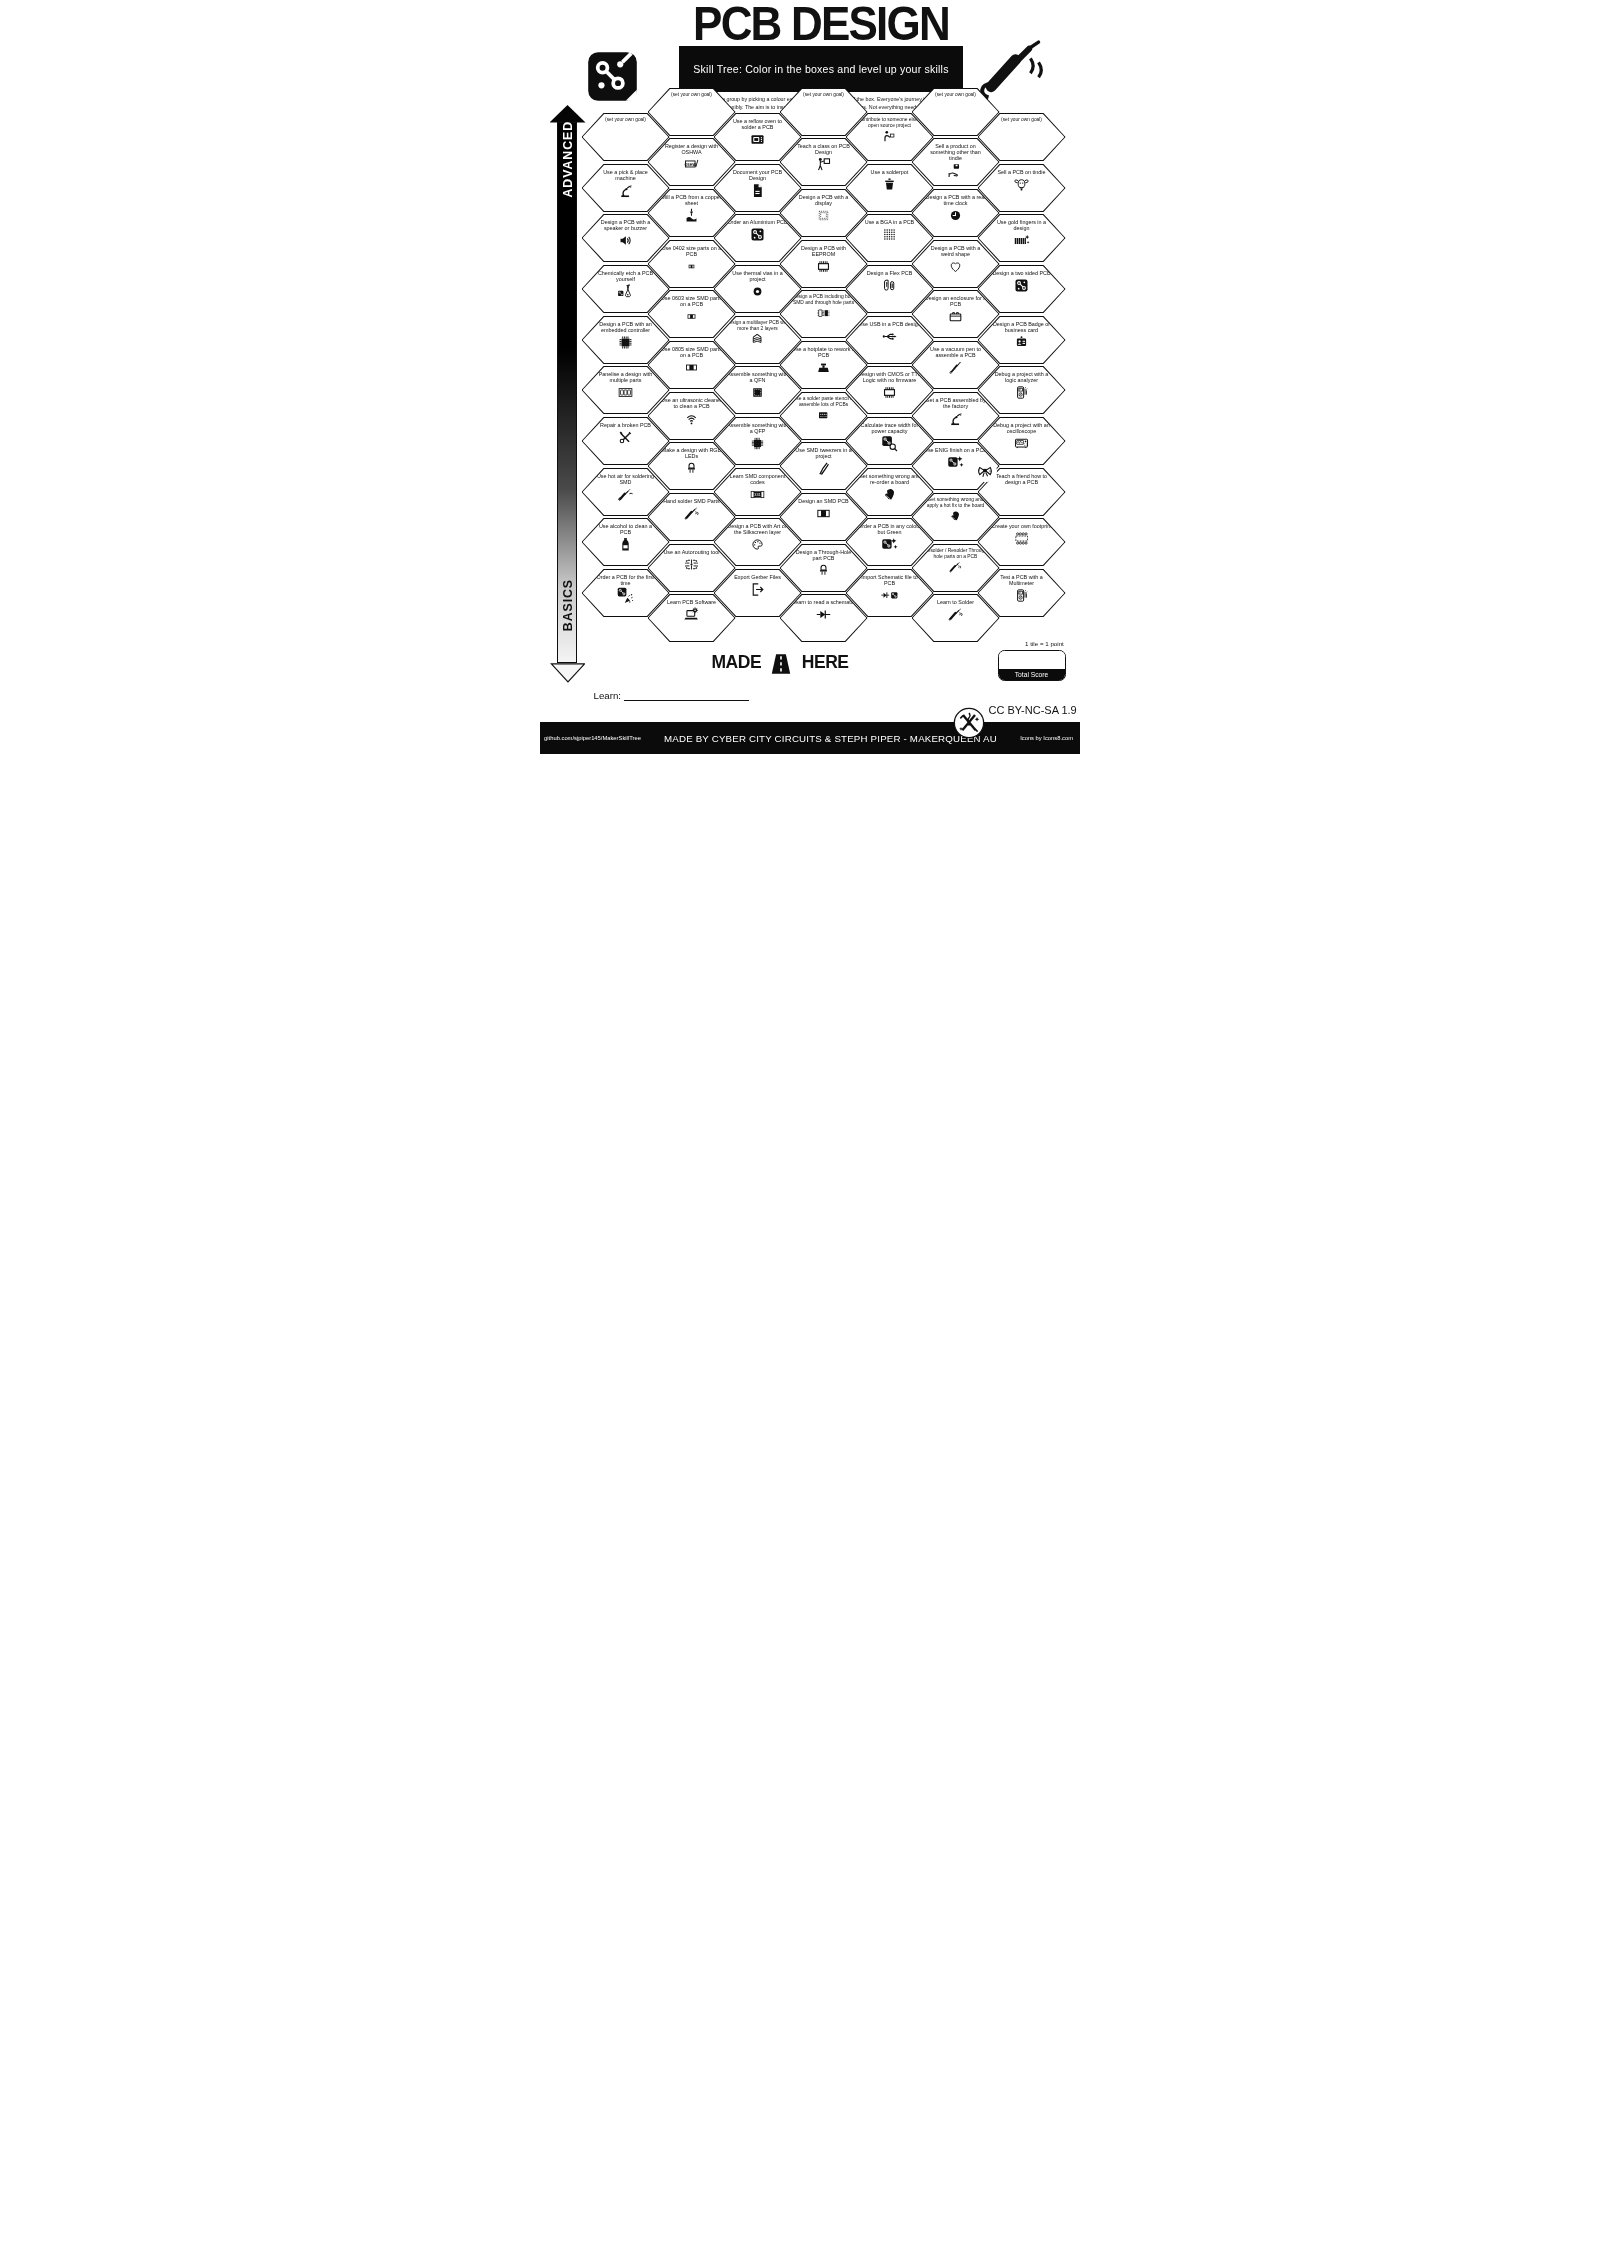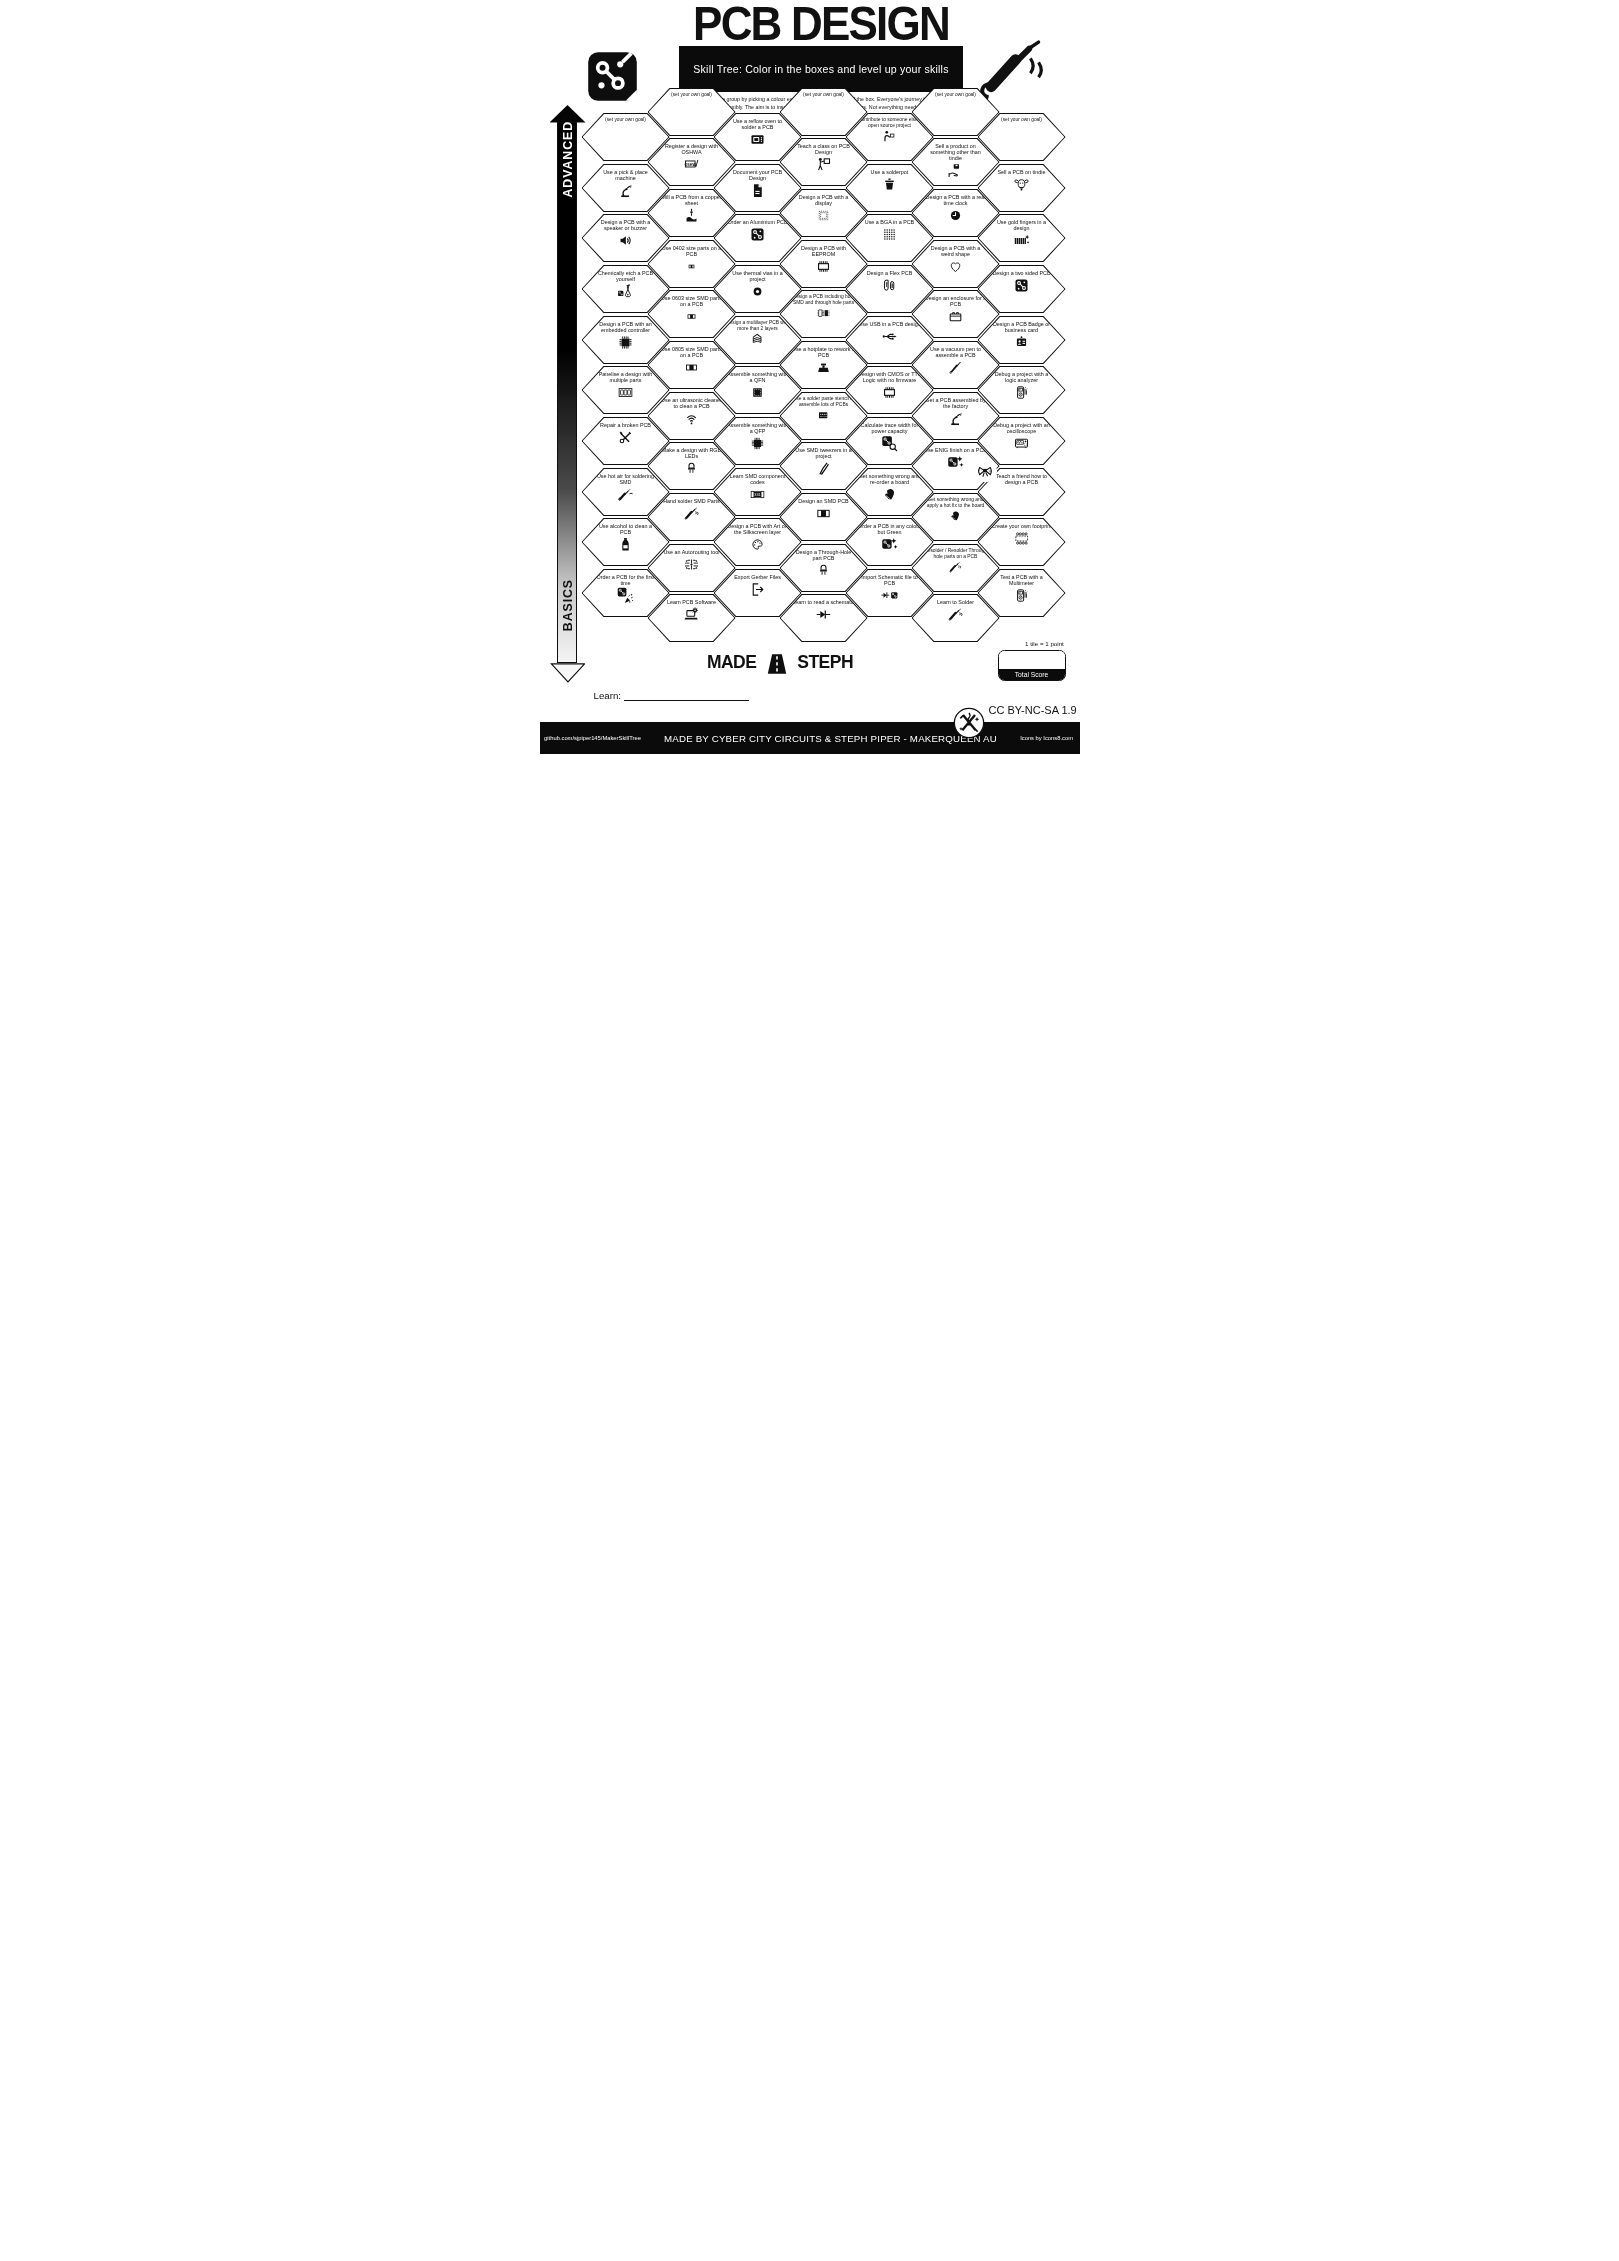--- a/index.html
+++ b/index.html
@@ -1053,21 +1053,21 @@
     </div>
 
   <div class="start-row">
     <span class="start-word">MADE</span>
     <span class="road">
       <svg viewBox="0 0 48 44">
           <path d="M15 4h18l8 36H7z" fill="#0e0e0e"></path>
           <path d="M24 8v6m0 5v6m0 5v6" stroke="#fff" stroke-width="3" stroke-dasharray="6 5"></path>
         </svg>
     </span>
-    <span class="start-word">STEPH</span>
+    <span class="start-word">HERE</span>
   </div>
 
   <div class="name-row">
     <span>Learn:</span><span class="name-line"></span>
   </div>
   <div class="tile-note">1 tile = 1 point</div>
   <div class="score-box">
     <div class="score-space"></div>
     <div class="score-label">Total Score</div>
   </div>

